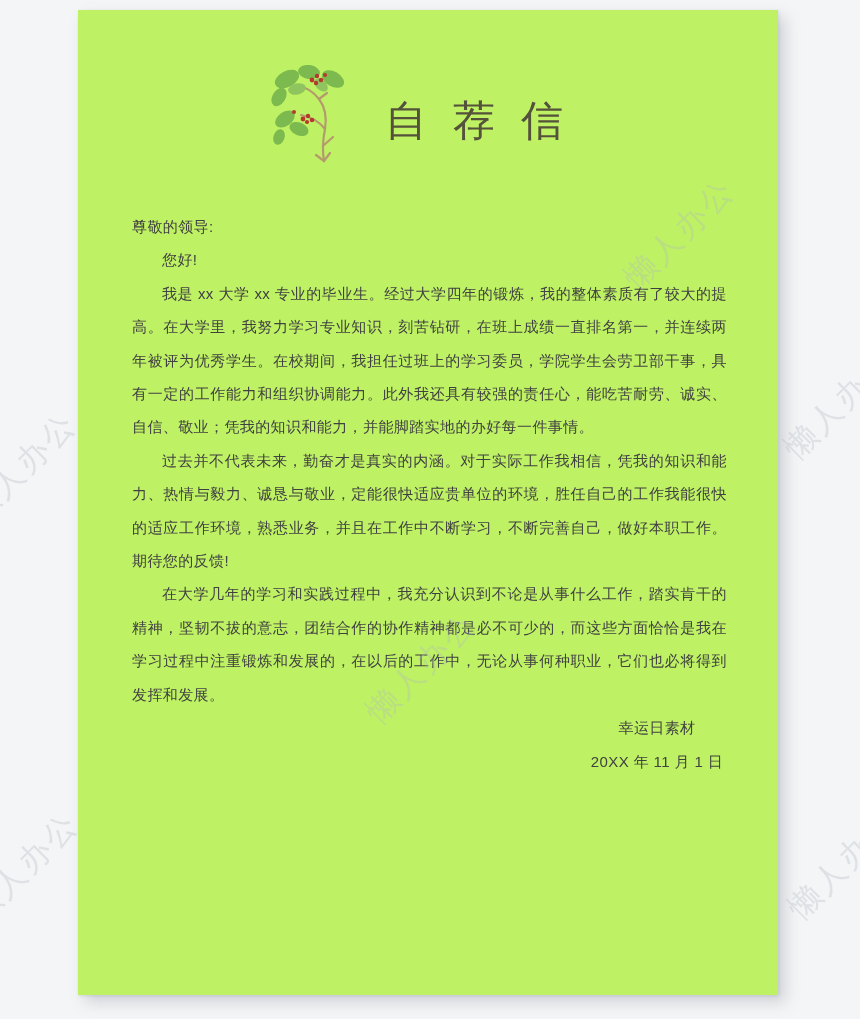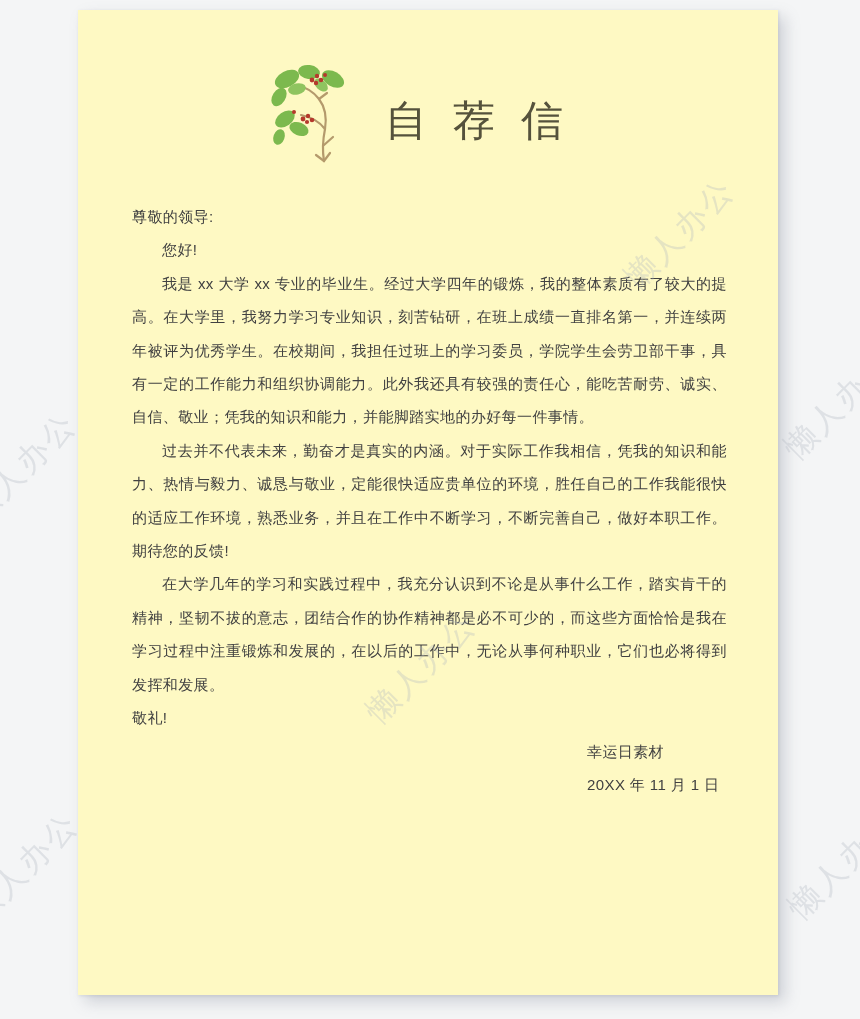--- a/index.html
+++ b/index.html
@@ -14,21 +14,21 @@
     height: 1019px;
     background: #f4f5f6;
     overflow: hidden;
   }
   .paper {
     position: absolute;
     left: 78px;
     top: 10px;
     width: 700px;
     height: 985px;
-    background: #fef9c3;
+    background: #bef264;
     box-shadow: 7px 7px 14px rgba(110,120,135,0.28), 1px 1px 3px rgba(110,120,135,0.18);
   }
   
   .wm {
     position: absolute;
     width: 160px;
     font-size: 32px;
     letter-spacing: 3px;
     color: rgba(178,182,192,0.32);
     transform: rotate(-45deg);
@@ -60,32 +60,33 @@
     font-family: "DejaVu Serif", serif;
     font-size: 42px;
     letter-spacing: 26px;
     color: #55523c;
     margin-left: 6px;
     line-height: 1;
     padding-top: 14px;
   }
   
   .letter-body {
-    margin: 34px 51px 0 54px;
+    margin: 44px 51px 0 54px;
     color: #414141;
     font-size: 15px;
     line-height: 33.4px;
     letter-spacing: 0.4px;
     text-align: justify;
   }
   .letter-body p { margin: 0; }
   .indent { text-indent: 2em; }
   .sign-block {
     width: 140px;
     margin: 0 0 0 auto;
+    text-align: center;
   }
 </style>
 </head>
 <body>
 
 <div class="canvas">
 
   <div class="wm wm1">懒人办公</div>
   <div class="wm wm2">懒人办公</div>
   <div class="wm wm3">懒人办公</div>
@@ -136,21 +137,20 @@
       </svg>
       <div class="page-title">自荐信</div>
     </div>
 
     <div class="letter-body">
       <p>尊敬的领导:</p>
       <p class="indent">您好!</p>
       <p class="indent">我是 xx 大学 xx 专业的毕业生。经过大学四年的锻炼，我的整体素质有了较大的提高。在大学里，我努力学习专业知识，刻苦钻研，在班上成绩一直排名第一，并连续两年被评为优秀学生。在校期间，我担任过班上的学习委员，学院学生会劳卫部干事，具有一定的工作能力和组织协调能力。此外我还具有较强的责任心，能吃苦耐劳、诚实、自信、敬业；凭我的知识和能力，并能脚踏实地的办好每一件事情。</p>
       <p class="indent">过去并不代表未来，勤奋才是真实的内涵。对于实际工作我相信，凭我的知识和能力、热情与毅力、诚恳与敬业，定能很快适应贵单位的环境，胜任自己的工作我能很快的适应工作环境，熟悉业务，并且在工作中不断学习，不断完善自己，做好本职工作。期待您的反馈!</p>
       <p class="indent">在大学几年的学习和实践过程中，我充分认识到不论是从事什么工作，踏实肯干的精神，坚韧不拔的意志，团结合作的协作精神都是必不可少的，而这些方面恰恰是我在学习过程中注重锻炼和发展的，在以后的工作中，无论从事何种职业，它们也必将得到发挥和发展。</p>
-      <p>敬礼!</p>
       <div class="sign-block">
         <p>幸运日素材</p>
         <p>20XX 年 11 月 1 日</p>
       </div>
     </div>
 
   </div>
 </div>
 
 </body></html>

